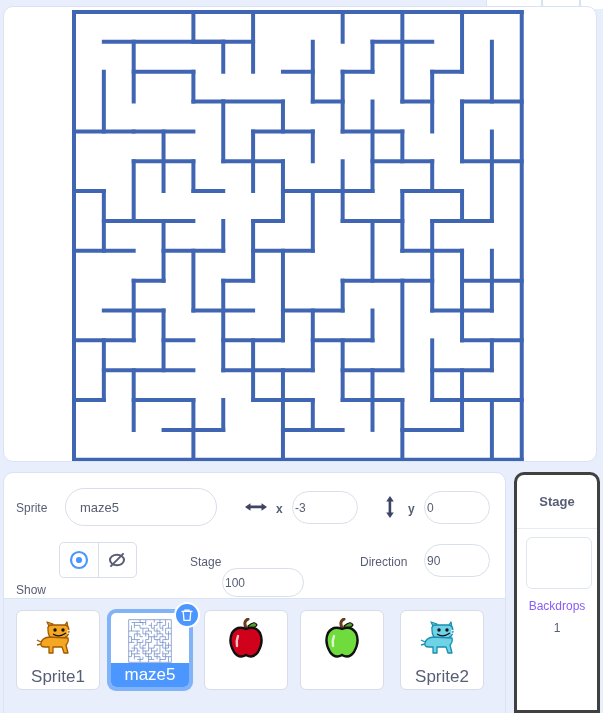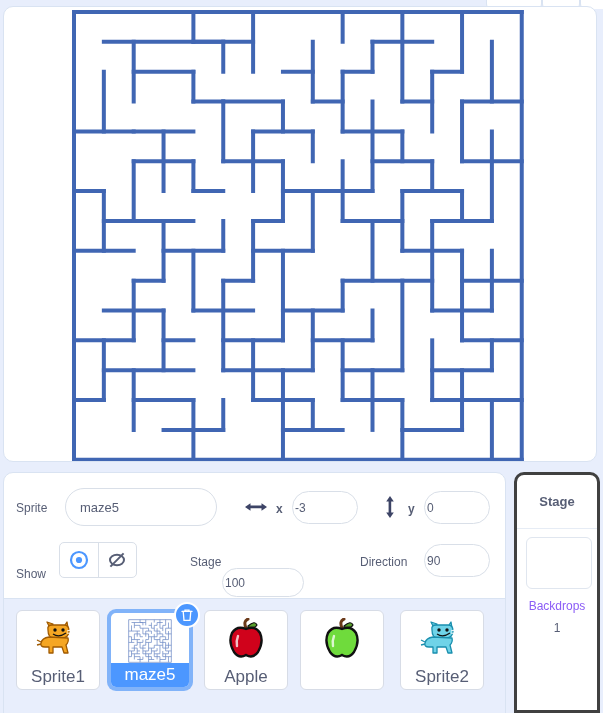--- a/index.html
+++ b/index.html
@@ -91,21 +91,21 @@
 
   .sprite-name { left: 65px; top: 488px; width: 152px; height: 38px; font-size: 13px; }
   .x-field { left: 292px; top: 491px; width: 66px; height: 33px; }
   .y-field { left: 424px; top: 491px; width: 66px; height: 33px; }
   .size-field { left: 222px; top: 568px; width: 82px; height: 29px; }
   .dir-field { left: 424px; top: 544px; width: 66px; height: 33px; }
 
   .lbl-sprite { left: 16px; top: 502px; }
   .lbl-x { left: 276px; top: 503px; font-weight: bold; }
   .lbl-y { left: 408px; top: 503px; font-weight: bold; }
-  .lbl-show { left: 16px; top: 568px; }
+  .lbl-show { left: 16px; top: 584px; }
   .lbl-size { left: 190px; top: 556px; }
   .lbl-dir { left: 360px; top: 556px; }
 
   .icon-xarrow { position: absolute; left: 245px; top: 500px; width: 22px; height: 14px; }
   .icon-yarrow { position: absolute; left: 383px; top: 496px; width: 14px; height: 22px; }
 
   .show-group {
     position: absolute;
     left: 59px; top: 542px;
     width: 78px; height: 36px;
@@ -583,21 +583,20 @@
       </div>
       <div class="sprite-tile" style="left: 200px;">
         <div class="sprite-thumbbox">
           <svg width="40" height="42" viewBox="0 0 40 42">
             <path d="M20 10 Q17 3 22 1" fill="none" stroke="#6b3a1a" stroke-width="3" stroke-linecap="round"></path>
             <path d="M22 8 Q29 2 31 7 Q29 11 22 9 Z" fill="#5aa02c" stroke="#111111" stroke-width="1.2"></path>
             <path d="M20 11 Q11 7 6 15 Q2 24 8 34 Q13 41 20 37 Q27 41 32 34 Q38 24 34 15 Q29 7 20 11 Z" fill="#d0021b" stroke="#111111" stroke-width="2.4"></path>
             <path d="M12 18 Q10 23 11 28" fill="none" stroke="#ffffff" stroke-width="2.4" stroke-linecap="round" opacity="0.75"></path>
           </svg>
         </div>
-        <div class="sprite-label">Apple</div>
       </div>
       <div class="sprite-tile" style="left: 296px;">
         <div class="sprite-thumbbox">
           <svg width="40" height="42" viewBox="0 0 40 42">
             <path d="M20 10 Q17 3 22 1" fill="none" stroke="#6b3a1a" stroke-width="3" stroke-linecap="round"></path>
             <path d="M22 8 Q29 2 31 7 Q29 11 22 9 Z" fill="#5aa02c" stroke="#111111" stroke-width="1.2"></path>
             <path d="M20 11 Q11 7 6 15 Q2 24 8 34 Q13 41 20 37 Q27 41 32 34 Q38 24 34 15 Q29 7 20 11 Z" fill="#6fdb3c" stroke="#111111" stroke-width="2.4"></path>
             <path d="M12 18 Q10 23 11 28" fill="none" stroke="#ffffff" stroke-width="2.4" stroke-linecap="round" opacity="0.75"></path>
           </svg>
         </div>

